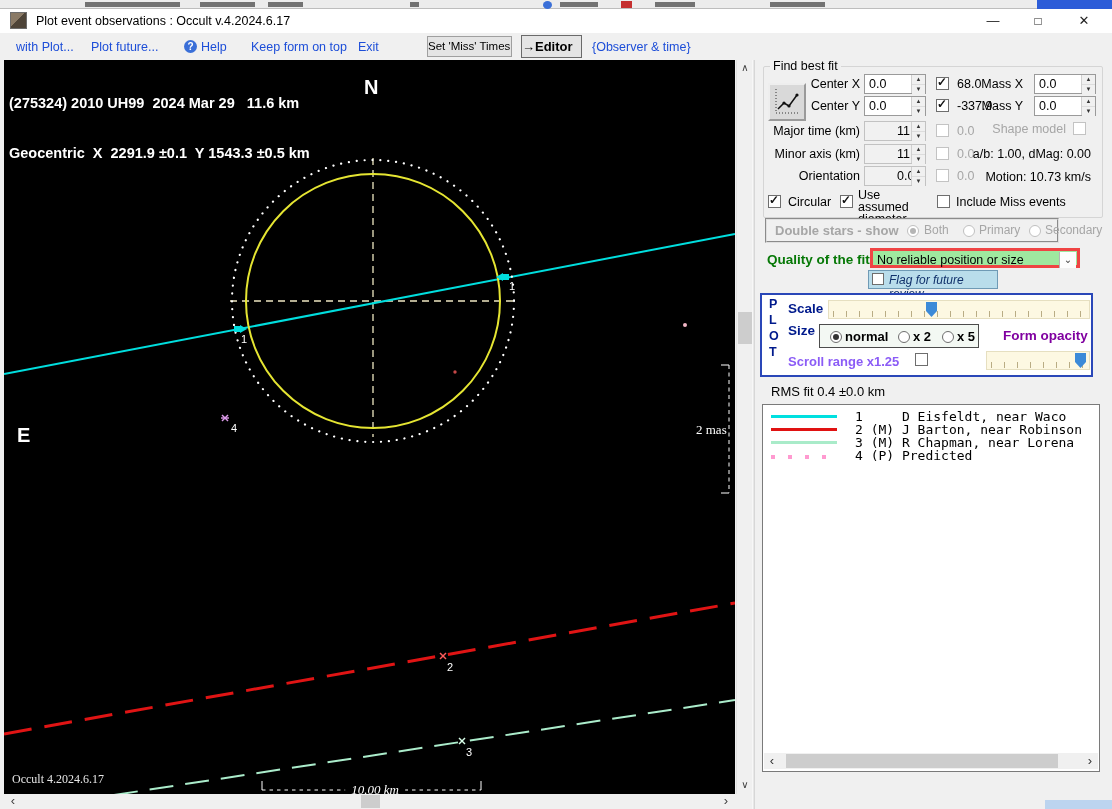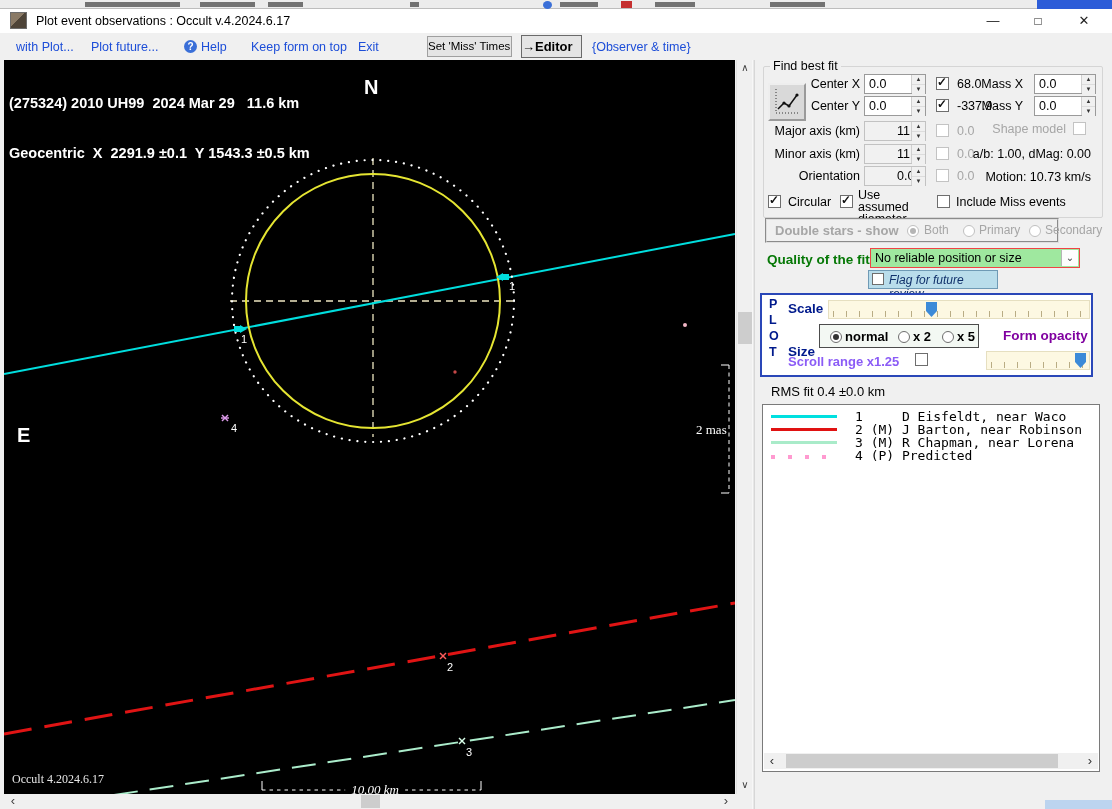--- a/index.html
+++ b/index.html
@@ -70,21 +70,21 @@
 
   .rad{position:absolute;width:12px;height:12px;border:1px solid #6e6e6e;border-radius:50%;background:#fff;}
   .rad.sel::after{content:"";position:absolute;left:2px;top:2px;width:6px;height:6px;border-radius:50%;background:#333;}
   .rad.disabled{border-color:#c0c0c0;}
   .rad.disabled.sel::after{background:#b5b5b5;}
 
   .icon-btn{position:absolute;width:38px;height:38px;background:#d9d9d9;border:2px outset #eee;}
 
   .sunken{position:absolute;border:2px groove #dfdfdf;background:#f0f0f0;}
 
-  .combo{position:absolute;height:20px;border:1px solid #ef4444;background:#9fe89f;font-size:12.5px;padding:2px 0 0 4px;}
+  .combo{position:absolute;height:20px;border:3px solid #ef4444;background:#9fe89f;font-size:12.5px;padding:2px 0 0 4px;}
   .combo-btn{position:absolute;right:1px;top:1px;width:17px;height:16px;background:#fdfdfd;border-left:1px solid #b5b5b5;
              text-align:center;font-size:10px;color:#444;line-height:15px;}
 
   .flagbox{position:absolute;background:#b9ddeb;border:1px solid #6f9ab5;}
   .flagbox .cb{left:3px;top:2px;width:12px;height:12px;}
   .flag-text{position:absolute;left:20px;top:2px;font-style:italic;font-size:12px;color:#10306a;}
 
   .plotpanel{position:absolute;background:#fff;border:2px solid #2a47b8;}
   .navy{color:#001a8c;font-weight:bold;}
   .purple{color:#8000a0;font-weight:bold;}
@@ -251,21 +251,21 @@
     <div class="llabel" style="left:202px;top:39px;">-337.9</div>
     <div class="rlabel" style="left:206px;top:39px;width:62px;">Mass Y</div>
     <div class="spin" style="left:279px;top:36px;">
       <div class="val">0.0</div>
       <div class="btns">
           <span>▲</span>
           <span>▼</span>
         </div>
     </div>
 
-    <div class="rlabel" style="left:5px;top:64px;width:100px;">Major axis (km)</div>
+    <div class="rlabel" style="left:5px;top:64px;width:100px;">Major time (km)</div>
     <div class="spin disabled" style="left:109px;top:61px;">
       <div class="val">11.6</div>
       <div class="btns">
           <span>▲</span>
           <span>▼</span>
         </div>
     </div>
     <div class="cb disabled" style="left:181px;top:64px;"></div>
     <div class="llabel gray" style="left:202px;top:64px;">0.0</div>
     <div class="rlabel gray" style="left:211px;top:62px;width:100px;">Shape model</div>
@@ -326,21 +326,21 @@
       <span class="llabel navy" style="left:7px;top:2px;">P</span>
       <span class="llabel navy" style="left:7px;top:18px;">L</span>
       <span class="llabel navy" style="left:7px;top:34px;">O</span>
       <span class="llabel navy" style="left:7px;top:50px;">T</span>
 
       <span class="llabel navy" style="left:26px;top:6px;font-size:13.5px;">Scale</span>
       <div class="slider" style="left:66px;top:5px;width:262px;">
         <div class="thumb" style="left: 97px;"></div>
       </div>
 
-      <span class="llabel navy" style="left:26px;top:49px;font-size:13.5px;">Size</span>
+      <span class="llabel navy" style="left:26px;top:28px;font-size:13.5px;">Size</span>
       <div class="sizebox" style="left:57px;top:29px;width:160px;height:24px;">
         <div class="rad sel" style="left:10px;top:6px;"></div>
         <span class="llabel" style="left:25px;top:4px;font-weight:bold;font-size:13px;">normal</span>
         <div class="rad" style="left:78px;top:6px;"></div>
         <span class="llabel" style="left:93px;top:4px;font-weight:bold;font-size:13px;">x 2</span>
         <div class="rad" style="left:122px;top:6px;"></div>
         <span class="llabel" style="left:137px;top:4px;font-weight:bold;font-size:13px;text-align:center;">x 5</span>
       </div>
       <span class="llabel purple" style="left:241px;top:33px;font-size:13.5px;">Form opacity</span>
 

